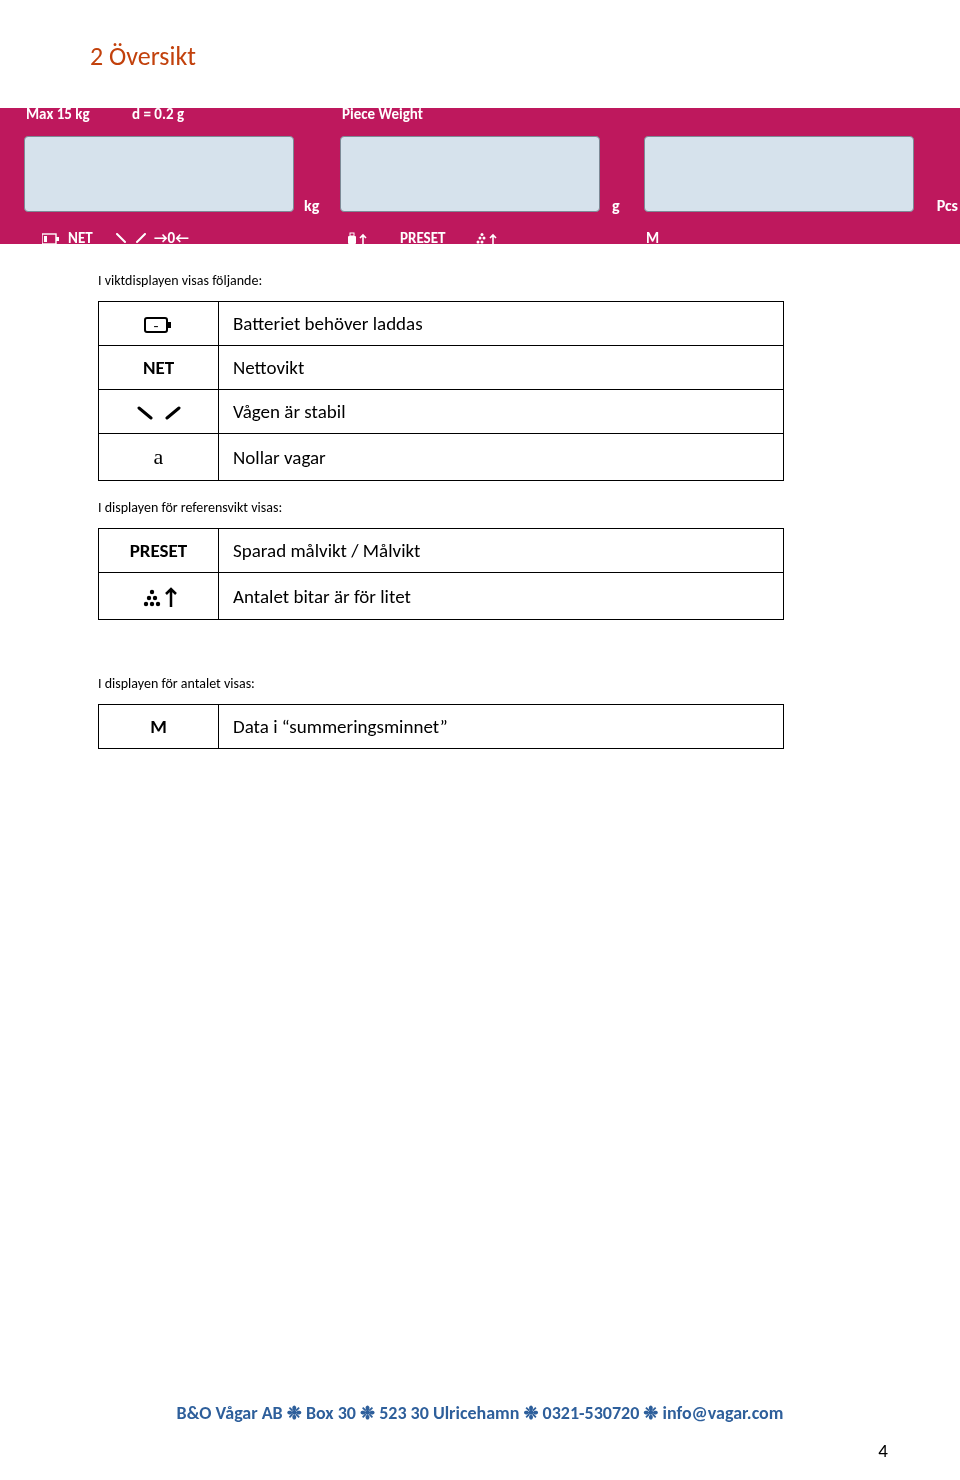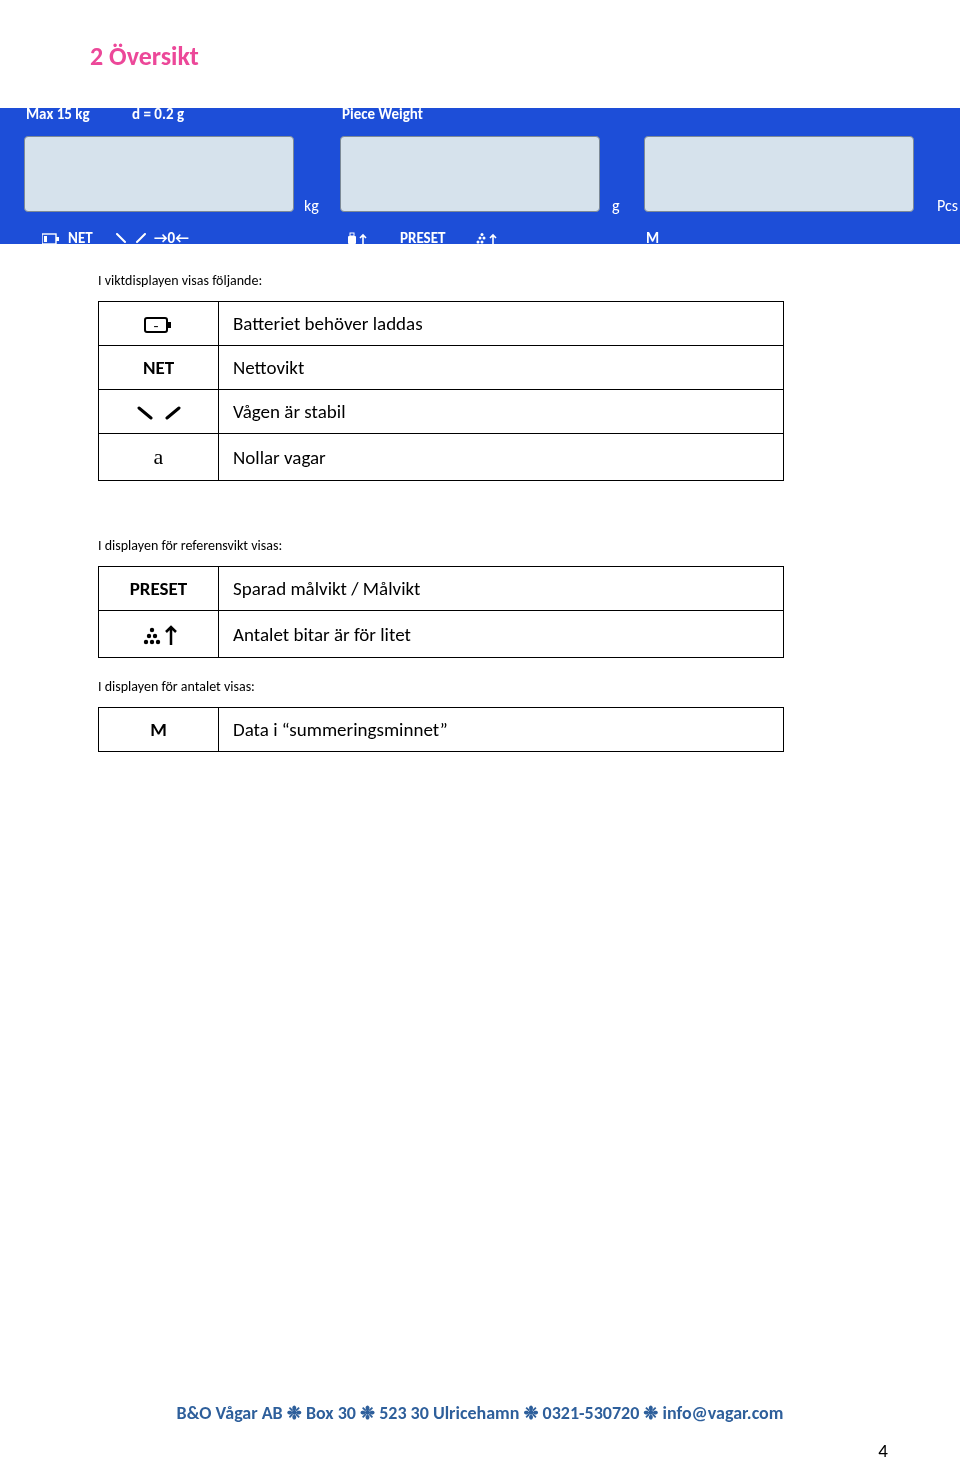--- a/index.html
+++ b/index.html
@@ -6,39 +6,39 @@
   body {
     font-family: "Calibri", "Segoe UI", Arial, sans-serif;
     background: #fff;
     color: #000;
     width: 960px;
     height: 1480px;
     position: relative;
     padding: 40px 90px 60px 90px;
   }
   .heading {
-    color: #ec4899;
+    color: #c2410c;
     font-size: 26px;
-    font-weight: 700;
+    font-weight: 400;
     margin-bottom: 24px;
   }
   
   .diagram-wrap { position: relative; }
   .diagram-labels {
     position: absolute;
     top: -4px;
     left: 0; right: 0;
     font-weight: 700;
     font-size: 21px;
   }
   .diagram-labels span { position: absolute; }
   .display-panel {
     position: relative;
     margin: 36px -90px 8px -90px;
-    background: #1d4ed8;
+    background: #be185d;
     height: 136px;
     padding: 10px 24px 8px 24px;
   }
   .panel-row-top, .panel-row-bottom {
     position: absolute;
     left: 24px; right: 24px;
     display: flex;
     align-items: center;
     color: #fff;
     font-size: 15px;
@@ -50,21 +50,21 @@
     position: absolute;
     top: 28px;
     height: 76px;
     background: #d6e2ec;
     border: 1px solid #7d8a96;
     border-radius: 4px;
   }
   .lcd1 { left: 24px; width: 270px; }
   .lcd2 { left: 340px; width: 260px; }
   .lcd3 { left: 644px; width: 270px; }
-  .unit { position: absolute; font-weight: 400; }
+  .unit { position: absolute; font-weight: 700; }
   
   .arrow {
     position: absolute;
     background: #000;
     width: 1px;
   }
   .arrow::after {
     content: "";
     position: absolute;
     left: -4px;
@@ -221,21 +221,21 @@
     </td>
     <td>Vågen är stabil</td>
   </tr>
   <tr>
     <td class="iconcell" style="font-family:'Times New Roman',serif; font-size:22px">a</td>
     <td>Nollar vagar</td>
   </tr>
 </tbody>
   </table>
 
-<div class="section-intro" style="margin-top:56px">I displayen för referensvikt visas:</div>
+<div class="section-intro" style="margin-top:18px">I displayen för referensvikt visas:</div>
 <table class="def">
   <tbody>
   <tr>
     <td class="iconcell bold">PRESET</td>
     <td>Sparad målvikt / Målvikt</td>
   </tr>
   <tr>
     <td class="iconcell">
       <svg width="42" height="24">
         <circle cx="8" cy="19" r="2.2" fill="#000"></circle>
@@ -245,21 +245,21 @@
             <circle cx="17" cy="13" r="2.2" fill="#000"></circle>
         <circle cx="14" cy="7" r="2.2" fill="#000"></circle>
         <path d="M33 22 L33 4 M28 9 L33 4 L38 9" stroke="#000" stroke-width="2.5" fill="none"></path>
       </svg>
     </td>
     <td>Antalet bitar är för litet</td>
   </tr>
 </tbody>
   </table>
 
-<div class="section-intro" style="margin-top:20px">I displayen för antalet visas:</div>
+<div class="section-intro" style="margin-top:55px">I displayen för antalet visas:</div>
 <table class="def">
   <tbody>
       <tr>
     <td class="iconcell bold">M</td>
     <td>Data i “summeringsminnet”</td>
   </tr>
 </tbody>
   </table>
 
 <div class="footer">

